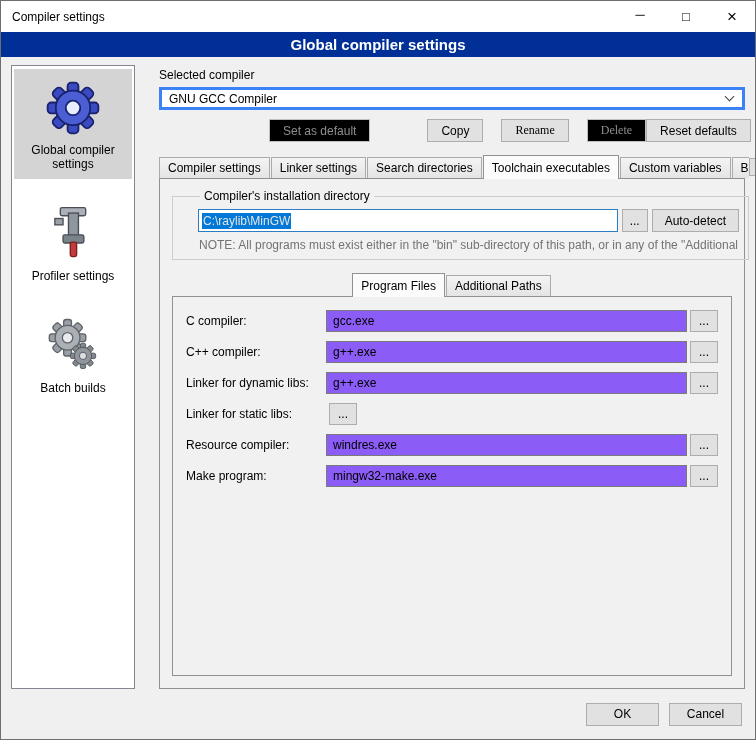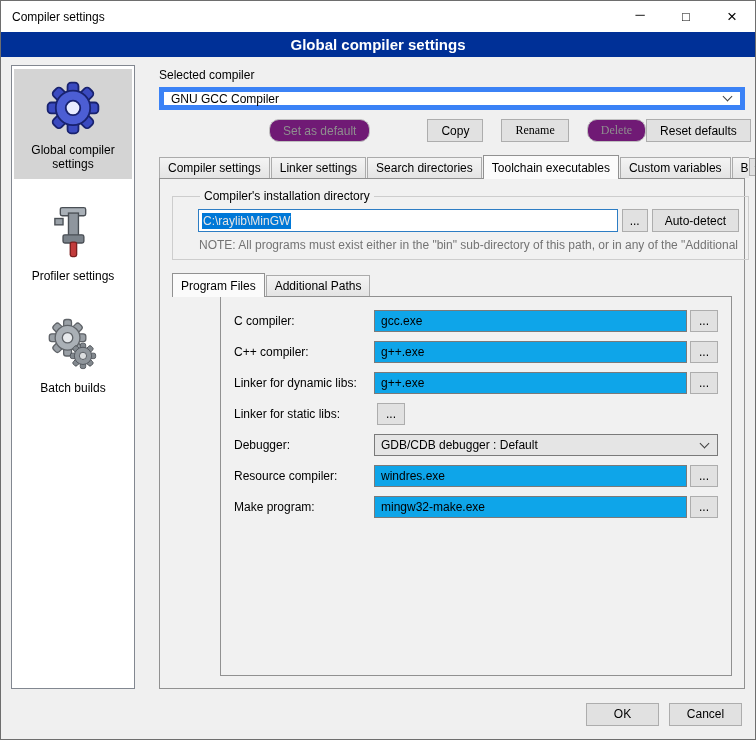--- a/index.html
+++ b/index.html
@@ -23,25 +23,25 @@
 
   .sidebar { width: 124px; flex: 0 0 auto; background: #ffffff; border: 1px solid #828790; padding: 3px 2px; overflow: hidden; }
   .side-item { display: flex; flex-direction: column; align-items: center; text-align: center; padding: 9px 4px 8px 4px; margin-bottom: 16px; gap: 7px; }
   .side-item.selected { background: #d4d4d4; }
   .side-icon { width: 58px; height: 58px; flex: 0 0 auto; }
   .side-label { line-height: 14px; }
 
   .main { flex: 1 1 auto; display: flex; flex-direction: column; padding-left: 10px; min-width: 0; }
   .fld-label { margin: 3px 0 5px 0; }
 
-  .combo { height: 23px; background: #fff; border: 5px solid #3b82f6; display: flex; align-items: center; padding: 0 9px 0 7px; }
+  .combo { height: 23px; background: #fff; border: 3px solid #3b82f6; display: flex; align-items: center; padding: 0 9px 0 7px; }
   .combo .chev { width: 7px; height: 7px; border-right: 1.5px solid #404040; border-bottom: 1.5px solid #404040; transform: rotate(45deg); margin-left: auto; margin-top: -4px; }
 
   .btn { height: 23px; background: #e1e1e1; border: 1px solid #adadad; padding: 0 13px; font-family: "Liberation Sans", sans-serif; font-size: 12px; display: inline-flex; align-items: center; justify-content: center; white-space: nowrap; cursor: default; }
-  .btn.disabled { color: #8f8f8f; background: #701a75; border-color: #bfbfbf; border-radius: 10px; }
+  .btn.disabled { color: #8f8f8f; background: #000000; border-color: #bfbfbf; }
 
   .btn-row { display: flex; margin-top: 9px; align-items: center; }
   .btn-setdefault { margin-left: 110px; }
   .btn-copy { margin-left: 57px; }
   .btn-rename, .btn-delete { margin-left: 18px; font-family: Liberation Serif, serif; }
   .btn-reset { margin-left: auto; }
 
   
   .tabstrip { display: flex; align-items: flex-end; margin-top: 13px; position: relative; z-index: 2; }
   .tab { height: 21px; padding: 0 8px; display: flex; align-items: center; border: 1px solid #ababab; border-bottom: none; background: linear-gradient(#f4f4f4, #e4e4e4); margin-right: 1px; white-space: nowrap; }
@@ -55,26 +55,26 @@
   fieldset.groupbox { border: 1px solid #cdcdcd; padding: 6px 9px 6px 25px; margin-bottom: 10px; }
   fieldset.groupbox legend { padding: 0 4px; margin-left: 2px; }
 
   .dir-row { display: flex; align-items: center; gap: 4px; }
   .textbox { flex: 1 1 auto; height: 23px; background: #fff; border: 1px solid #2d7dc4; display: flex; align-items: center; padding: 0 3px; overflow: hidden; white-space: nowrap; }
   .textbox .sel { color: #e5e5e5; padding: 1px 1px; }
   .browse-btn { width: 26px; padding: 0; flex: 0 0 auto; }
   .autodetect-btn { flex: 0 0 auto; padding: 0 12px; }
   .note { margin: 6px 1px 1px 1px; white-space: nowrap; overflow: hidden; }
 
-  .inner-tabstrip { display: flex; align-items: flex-end; margin-top: 3px; position: relative; z-index: 2; }
-  .inner-panel { border: 1px solid #919191; background: #f1f1f1; flex: 1 1 auto; padding: 13px 13px; display: flex; flex-direction: column; gap: 9px; min-height: 0; margin-left: 48px; }
+  .inner-tabstrip { display: flex; align-items: flex-end; margin-top: 3px; position: relative; z-index: 2; justify-content: center; }
+  .inner-panel { border: 1px solid #919191; background: #f1f1f1; flex: 1 1 auto; padding: 13px 13px; display: flex; flex-direction: column; gap: 9px; min-height: 0; }
 
   .form-row { display: flex; align-items: center; flex: 0 0 auto; }
   .form-label { width: 140px; flex: 0 0 auto; }
-  .form-input { flex: 1 1 auto; height: 22px; background: #0ea5e9; border: 1px solid #7a7a7a; display: flex; align-items: center; padding: 0 6px; overflow: hidden; white-space: nowrap; }
+  .form-input { flex: 1 1 auto; height: 22px; background: #8b5cf6; border: 1px solid #7a7a7a; display: flex; align-items: center; padding: 0 6px; overflow: hidden; white-space: nowrap; }
   .form-browse { width: 26px; height: 22px; margin-left: 3px; flex: 0 0 auto; }
   .form-combo { flex: 1 1 auto; height: 22px; background: #e5e5e5; border: 1px solid #7a7a7a; display: flex; align-items: center; padding: 0 9px 0 6px; }
   .form-combo .chev { width: 7px; height: 7px; border-right: 1.5px solid #404040; border-bottom: 1.5px solid #404040; transform: rotate(45deg); margin-left: auto; margin-top: -4px; }
 
   
   .footer { flex: 0 0 44px; display: flex; align-items: center; justify-content: flex-end; padding: 0 13px 6px 0; gap: 10px; }
   .footer .btn { width: 73px; }
 </style>
 </head>
 <body>
@@ -232,27 +232,20 @@
                 <span>g++.exe</span>
               </div>
             <button class="btn form-browse">...</button>
           </div>
 
           <div class="form-row">
             <span class="form-label">Linker for static libs:</span>
             <button class="btn form-browse">...</button>
           </div>
 
-          <div class="form-row">
-            <span class="form-label">Debugger:</span>
-            <div class="form-combo">
-              <span>GDB/CDB debugger : Default</span>
-              <span class="chev"></span>
-            </div>
-          </div>
 
           <div class="form-row">
             <span class="form-label">Resource compiler:</span>
             <div class="form-input">
                 <span>windres.exe</span>
               </div>
             <button class="btn form-browse">...</button>
           </div>
 
           <div class="form-row">

